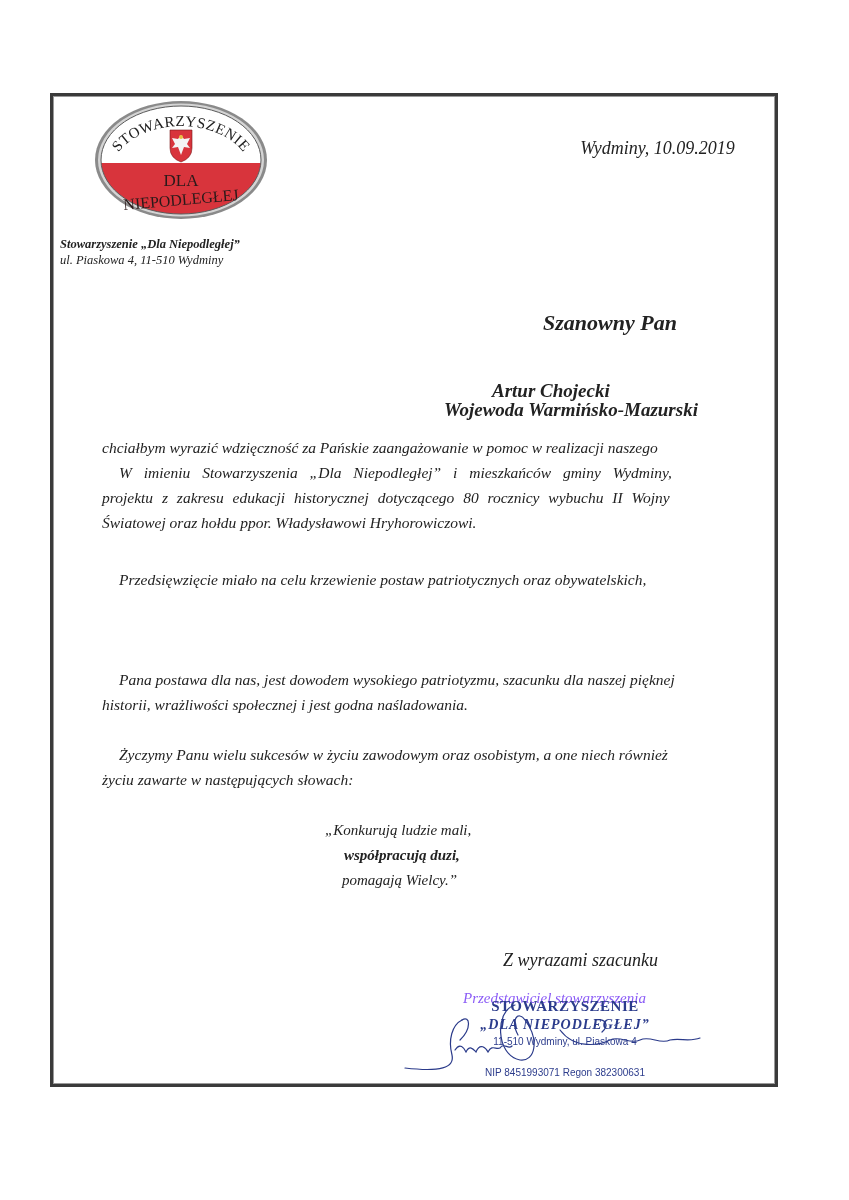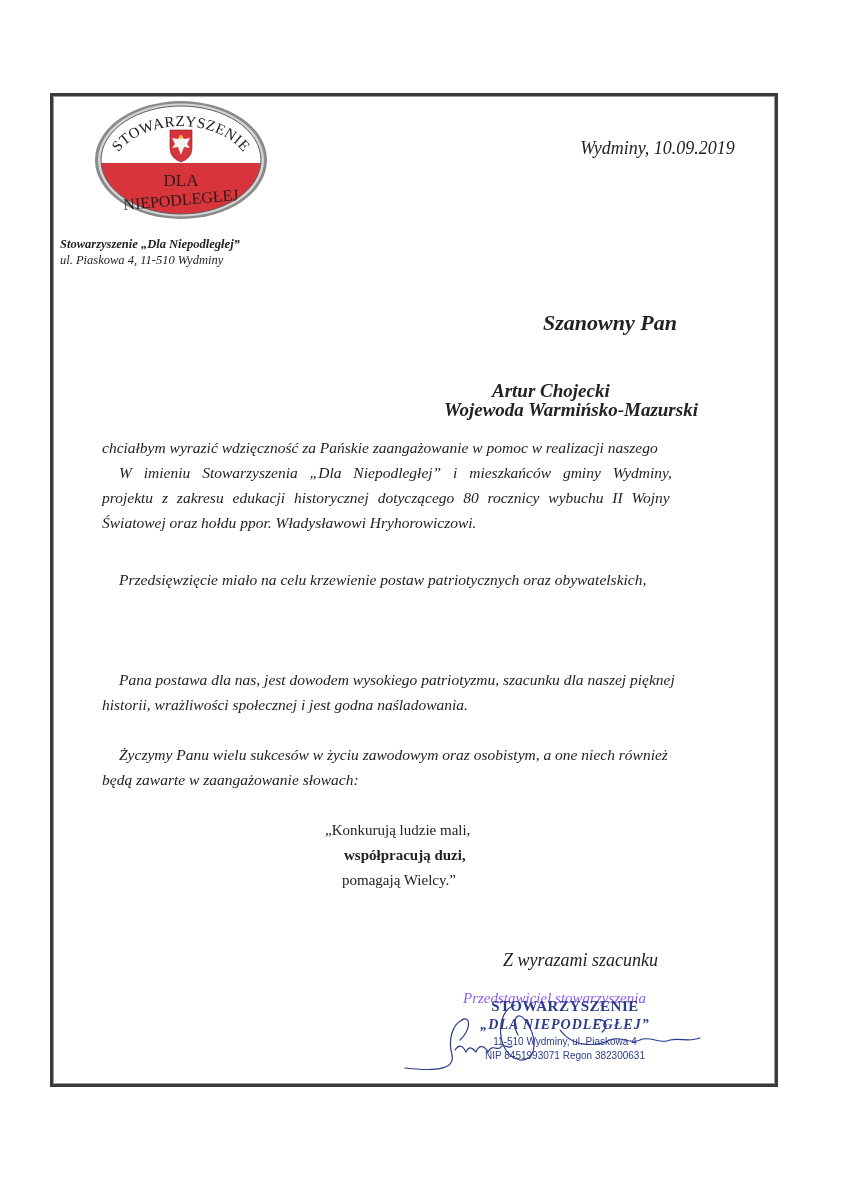--- a/index.html
+++ b/index.html
@@ -13,31 +13,31 @@
   .sender .name { font-weight: bold; }
   .date { position: absolute; left: 560px; top: 138px; width: 195px; text-align: center;
           font-style: italic; font-size: 18px; }
   .recipient { position: absolute; top: 310px; left: 420px; width: 300px; font-style: italic; font-weight: bold; }
   .recipient .salutation { position: absolute; left: 123px; top: 0; font-size: 22px; white-space: nowrap; }
   .recipient .title { position: absolute; left: 24px; top: 43px; font-size: 19px; white-space: nowrap; margin-top: 46px; }
   .recipient .person { position: absolute; left: 72px; top: 70px; font-size: 19px; white-space: nowrap; }
   .body { position: absolute; left: 115px; top: 455px; width: 628px; font-style: italic; font-size: 15.5px;
           line-height: 25px; text-align: justify; }
   .line { display: block; white-space: nowrap; }
-  .quote { position: absolute; left: 325px; top: 818px; width: 200px; font-size: 15px; line-height: 25px; }
+  .quote { position: absolute; left: 325px; top: 818px; width: 200px; font-style: italic; font-size: 15px; line-height: 25px; }
   .quote .l1 { padding-left: 0; }
   .quote .l2 { padding-left: 19px; font-weight: bold; }
   .quote .l3 { padding-left: 17px; }
   .closing { position: absolute; left: 503px; top: 950px; font-style: italic; font-size: 18px; }
   .rep { position: absolute; left: 463px; top: 990px; font-style: italic; font-size: 15px; color: #8b5cf6; }
   .stamp { position: absolute; left: 440px; top: 998px; width: 250px; text-align: center; color: #2c3c8c; }
   .stamp .s1 { font-family: "Liberation Serif", serif; font-weight: bold; font-size: 15px; letter-spacing: 0.5px; }
   .stamp .s2 { font-family: "Liberation Serif", serif; font-weight: bold; font-style: italic; font-size: 14px; letter-spacing: 1px; margin-top: 2px; }
   .stamp .s3 { font-family: "Liberation Sans", sans-serif; font-size: 10px; margin-top: 3px; }
-  .stamp .s4 { font-family: "Liberation Sans", sans-serif; font-size: 10px; margin-top: 3px; }
+  .stamp .s4 { font-family: "Liberation Sans", sans-serif; font-size: 10px; margin-top: 20px; }
   .signature { position: absolute; left: 400px; top: 1000px; width: 320px; height: 75px; }
 </style>
 </head>
 <body>
 
 <div class="frame"></div>
 
 <div class="logo">
   <svg width="174" height="120" viewBox="0 0 174 120">
     <defs>
@@ -87,21 +87,21 @@
   </div>
   <div style="position:absolute; left:0; top:112px; width:628px;">
     <span class="line" style="padding-left:4px;">Przedsięwzięcie miało na celu krzewienie postaw patriotycznych oraz obywatelskich,</span>
   </div>
   <div style="position:absolute; left:0; top:212px; width:628px;">
     <span class="line" style="padding-left:4px;">Pana postawa dla nas, jest dowodem wysokiego patriotyzmu, szacunku dla naszej pięknej</span>
     <span class="line" style="margin-left:-13px;">historii, wrażliwości społecznej i jest godna naśladowania.</span>
   </div>
   <div style="position:absolute; left:0; top:287px; width:628px;">
     <span class="line" style="padding-left:4px;">Życzymy Panu wielu sukcesów w życiu zawodowym oraz osobistym, a one niech również</span>
-    <span class="line" style="margin-left:-13px;">będą zawarte w zaangażowanie słowach:</span>
+    <span class="line" style="margin-left:-13px;">życiu zawarte w następujących słowach:</span>
   </div>
 </div>
 
 <div class="quote">
   <div class="l1">„Konkurują ludzie mali,</div>
   <div class="l2">współpracują duzi,</div>
   <div class="l3">pomagają Wielcy.”</div>
 </div>
 
 <div class="closing">Z wyrazami szacunku</div>

